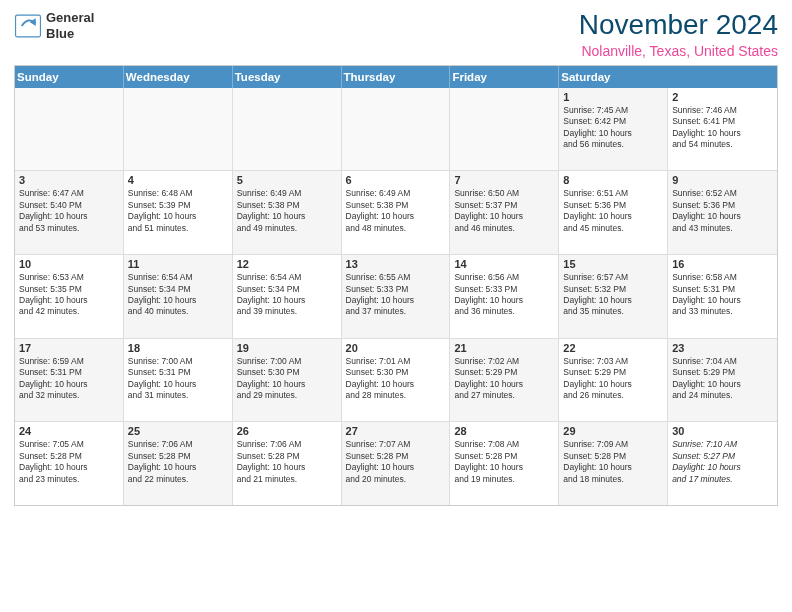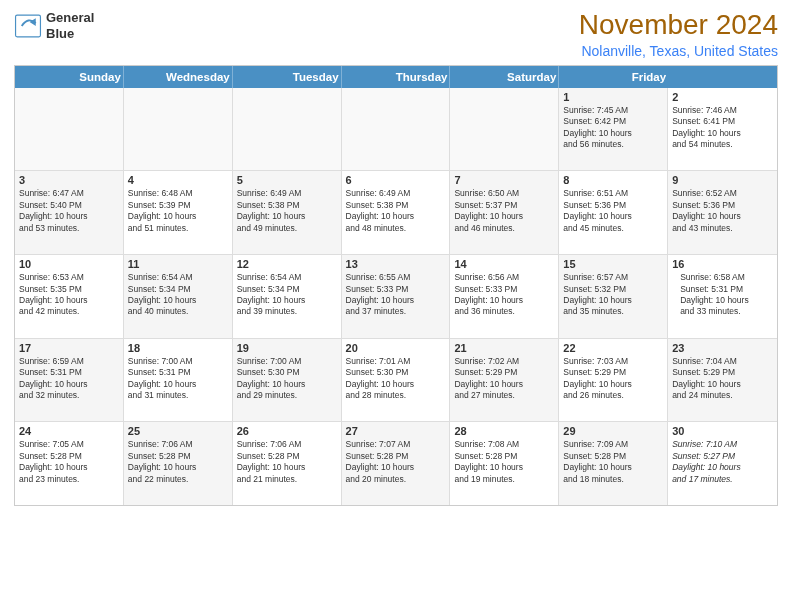--- a/index.html
+++ b/index.html
@@ -38,44 +38,44 @@
     .logo-icon {
       width: 28px;
       height: 28px;
     }
     .title-block {
       text-align: right;
     }
     .main-title {
       font-size: 28px;
       font-weight: 300;
-      color: #a16207;
+      color: #0c4a6e;
       line-height: 1.1;
     }
     .subtitle {
       font-size: 14px;
-      color: #3b82f6;
+      color: #ec4899;
       margin-top: 2px;
     }
     .calendar {
       flex: 1;
       display: flex;
       flex-direction: column;
       border: 1px solid #ccc;
     }
     .cal-header-row {
       display: grid;
       grid-template-columns: repeat(7, 1fr);
       background: #4a90c4;
     }
     .cal-header-cell {
       color: #fff;
       font-size: 11.5px;
       font-weight: bold;
-      text-align: right;
+      text-align: left;
       padding: 5px 2px;
       border-right: 1px solid rgba(255,255,255,0.3);
     }
     .cal-header-cell:last-child { border-right: none; }
     .cal-body {
       flex: 1;
       display: flex;
       flex-direction: column;
     }
     .cal-week {
@@ -129,22 +129,22 @@
       <div class="subtitle">Nolanville, Texas, United States</div>
     </div>
   </div>
 
   <div class="calendar">
     <div class="cal-header-row" id="cal-header">
         <div class="cal-header-cell">Sunday</div>
         <div class="cal-header-cell">Wednesday</div>
         <div class="cal-header-cell">Tuesday</div>
         <div class="cal-header-cell">Thursday</div>
+        <div class="cal-header-cell">Friday</div>
         <div class="cal-header-cell">Saturday</div>
-        <div class="cal-header-cell">Friday</div>
       </div>
     <div class="cal-body" id="cal-body">
         <div class="cal-week">
           <div class="cal-cell empty-cell"></div>
           <div class="cal-cell empty-cell"></div>
           <div class="cal-cell empty-cell"></div>
           <div class="cal-cell empty-cell"></div>
           <div class="cal-cell empty-cell"></div>
           <div class="cal-cell shaded">
             <div class="day-num">1</div>
@@ -250,21 +250,21 @@
           </div>
           <div class="cal-cell shaded">
             <div class="day-num">15</div>
             <div class="day-info" style="white-space: pre-line;">Sunrise: 6:57 AM
 Sunset: 5:32 PM
 Daylight: 10 hours
 and 35 minutes.</div>
           </div>
           <div class="cal-cell">
             <div class="day-num">16</div>
-            <div class="day-info" style="white-space: pre-line; margin-left: 8px;">Sunrise: 6:58 AM
+            <div class="day-info" style="white-space: pre-line;">Sunrise: 6:58 AM
 Sunset: 5:31 PM
 Daylight: 10 hours
 and 33 minutes.</div>
           </div>
         </div>
         <div class="cal-week">
           <div class="cal-cell shaded">
             <div class="day-num">17</div>
             <div class="day-info" style="white-space: pre-line;">Sunrise: 6:59 AM
 Sunset: 5:31 PM

